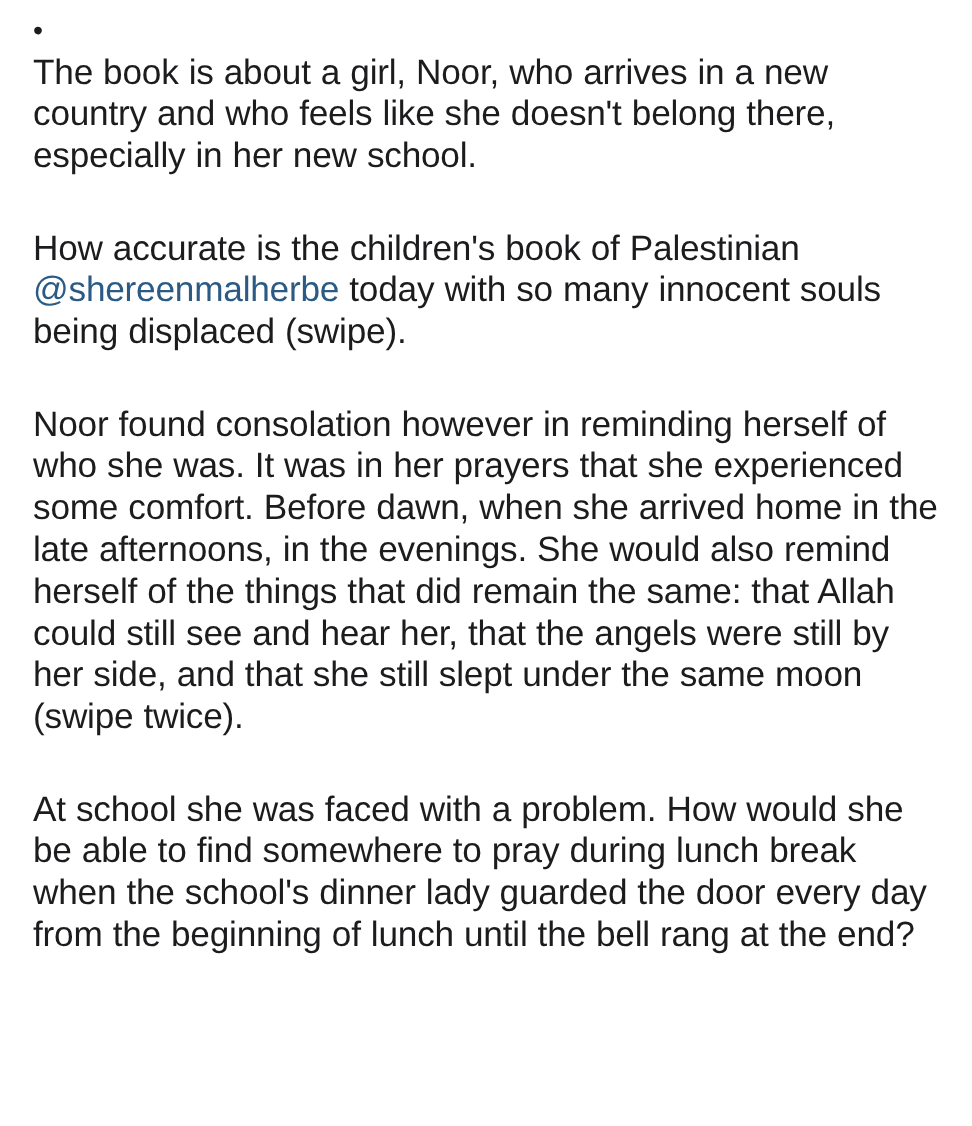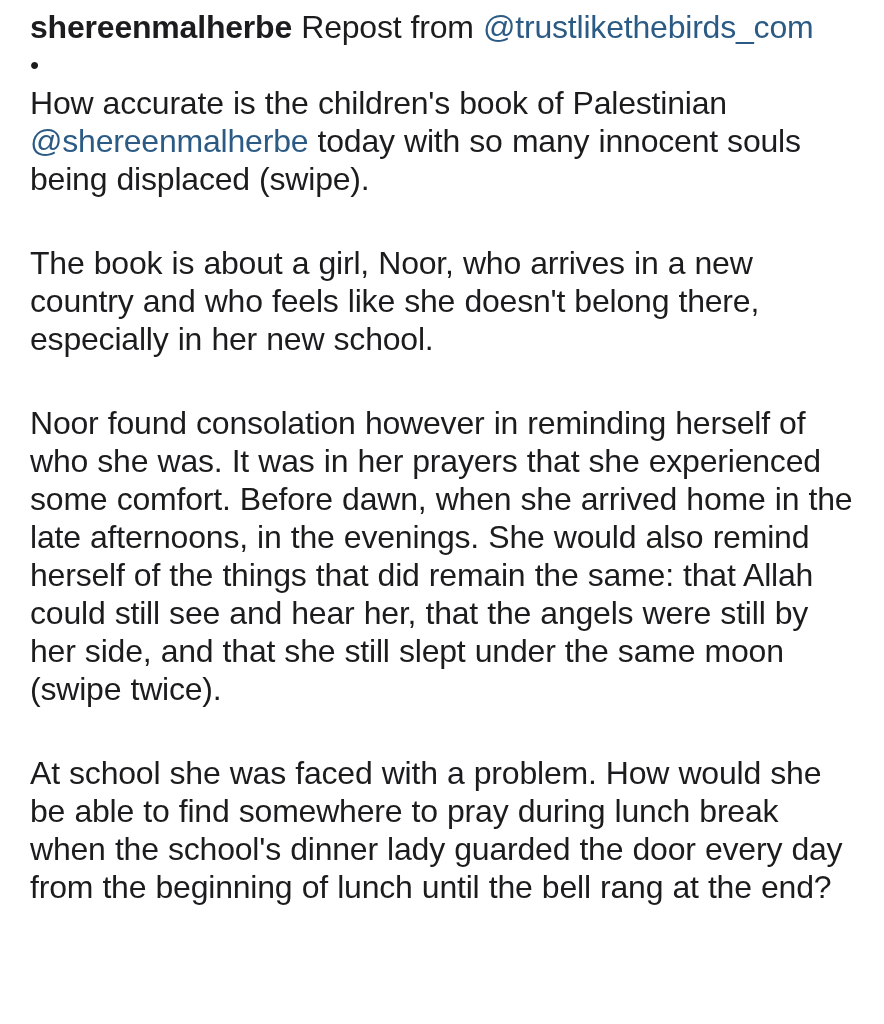--- a/index.html
+++ b/index.html
@@ -46,21 +46,20 @@
     margin: 0;
     font-size: 26px;
     line-height: 38px;
     color: #1c1c1e;
   }
 </style>
 </head>
 <body>
 
 <div class="post">
-  <p class="para"><span class="bold">shereenmalherbe</span> <span>Repost from</span> <span class="link">@trustlikethebirds_com</span></p>
   <p class="bullet-line">•</p>
   <div id="paragraphs">
+      <p class="para body-para"><span>The book is about a girl, Noor, who arrives in a new country and who feels like she doesn't belong there, especially in her new school.</span></p>
       <p class="para body-para"><span>How accurate is the children's book of Palestinian </span><span class="link">@shereenmalherbe</span><span> today with so many innocent souls being displaced (swipe).</span></p>
-      <p class="para body-para"><span>The book is about a girl, Noor, who arrives in a new country and who feels like she doesn't belong there, especially in her new school.</span></p>
       <p class="para body-para"><span>Noor found consolation however in reminding herself of who she was. It was in her prayers that she experienced some comfort. Before dawn, when she arrived home in the late afternoons, in the evenings. She would also remind herself of the things that did remain the same: that Allah could still see and hear her, that the angels were still by her side, and that she still slept under the same moon (swipe twice).</span></p>
       <p class="para body-para"><span>At school she was faced with a problem. How would she be able to find somewhere to pray during lunch break when the school's dinner lady guarded the door every day from the beginning of lunch until the bell rang at the end?</span></p>
     </div>
 </div>
 
 </body></html>

